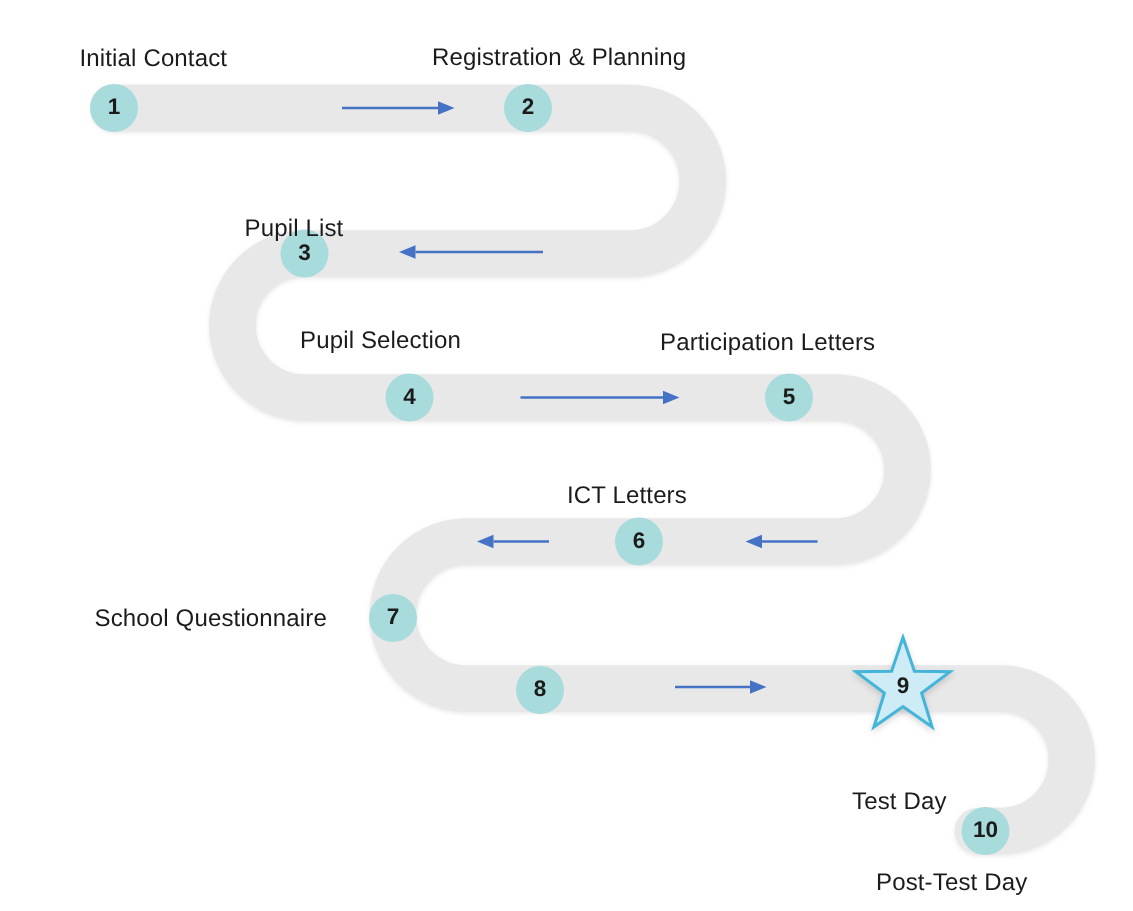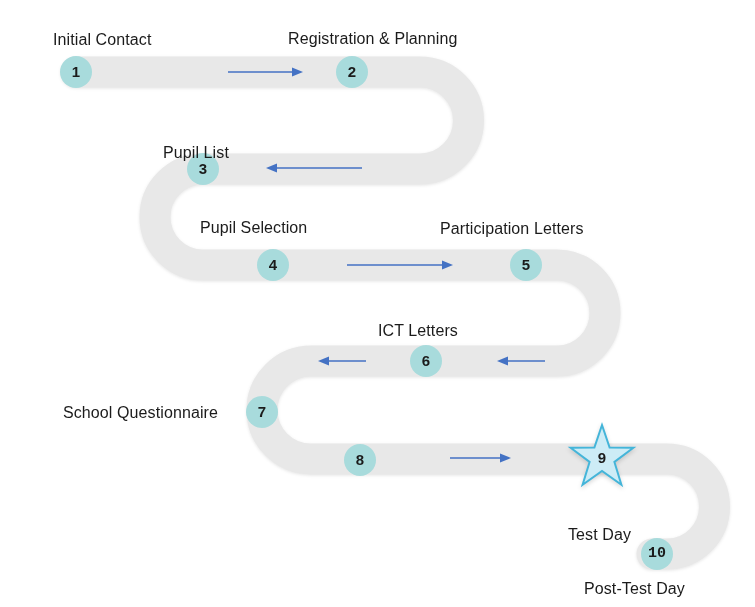--- a/index.html
+++ b/index.html
@@ -125,21 +125,21 @@
 
   <div class="step-circle" style="left:60px;  top:56px;">1</div>
   <div class="step-circle" style="left:336px; top:56px;">2</div>
   <div class="step-circle" style="left:187px; top:153px;">3</div>
   <div class="step-circle" style="left:257px; top:249px;">4</div>
   <div class="step-circle" style="left:510px; top:249px;">5</div>
   <div class="step-circle" style="left:410px; top:345px;">6</div>
   <div class="step-circle" style="left:246px; top:396px;">7</div>
   <div class="step-circle" style="left:344px; top:444px;">8</div>
   <div class="step-number-on-star" style="left:586px; top:442px;">9</div>
-  <div class="step-circle" style="left:641px; top:538px;font-family:Liberation Mono, monospace;">10</div>
+  <div class="step-circle" style="left:641px; top:538px;">10</div>
 
   <div class="step-label" style="left:53px;  top:31px;">Initial Contact</div>
   <div class="step-label" style="left:288px; top:30px;">Registration &amp; Planning</div>
   <div class="step-label" style="left:163px; top:128px;margin-top:16px;">Pupil List</div>
   <div class="step-label" style="left:200px; top:219px;">Pupil Selection</div>
   <div class="step-label" style="left:440px; top:220px;">Participation Letters</div>
   <div class="step-label" style="left:378px; top:322px;">ICT Letters</div>
   <div class="step-label" style="left:63px;  top:404px;">School Questionnaire</div>
   <div class="step-label" style="left:568px; top:498px;margin-top:28px;">Test Day</div>
   <div class="step-label" style="left:584px; top:580px;">Post-Test Day</div>

